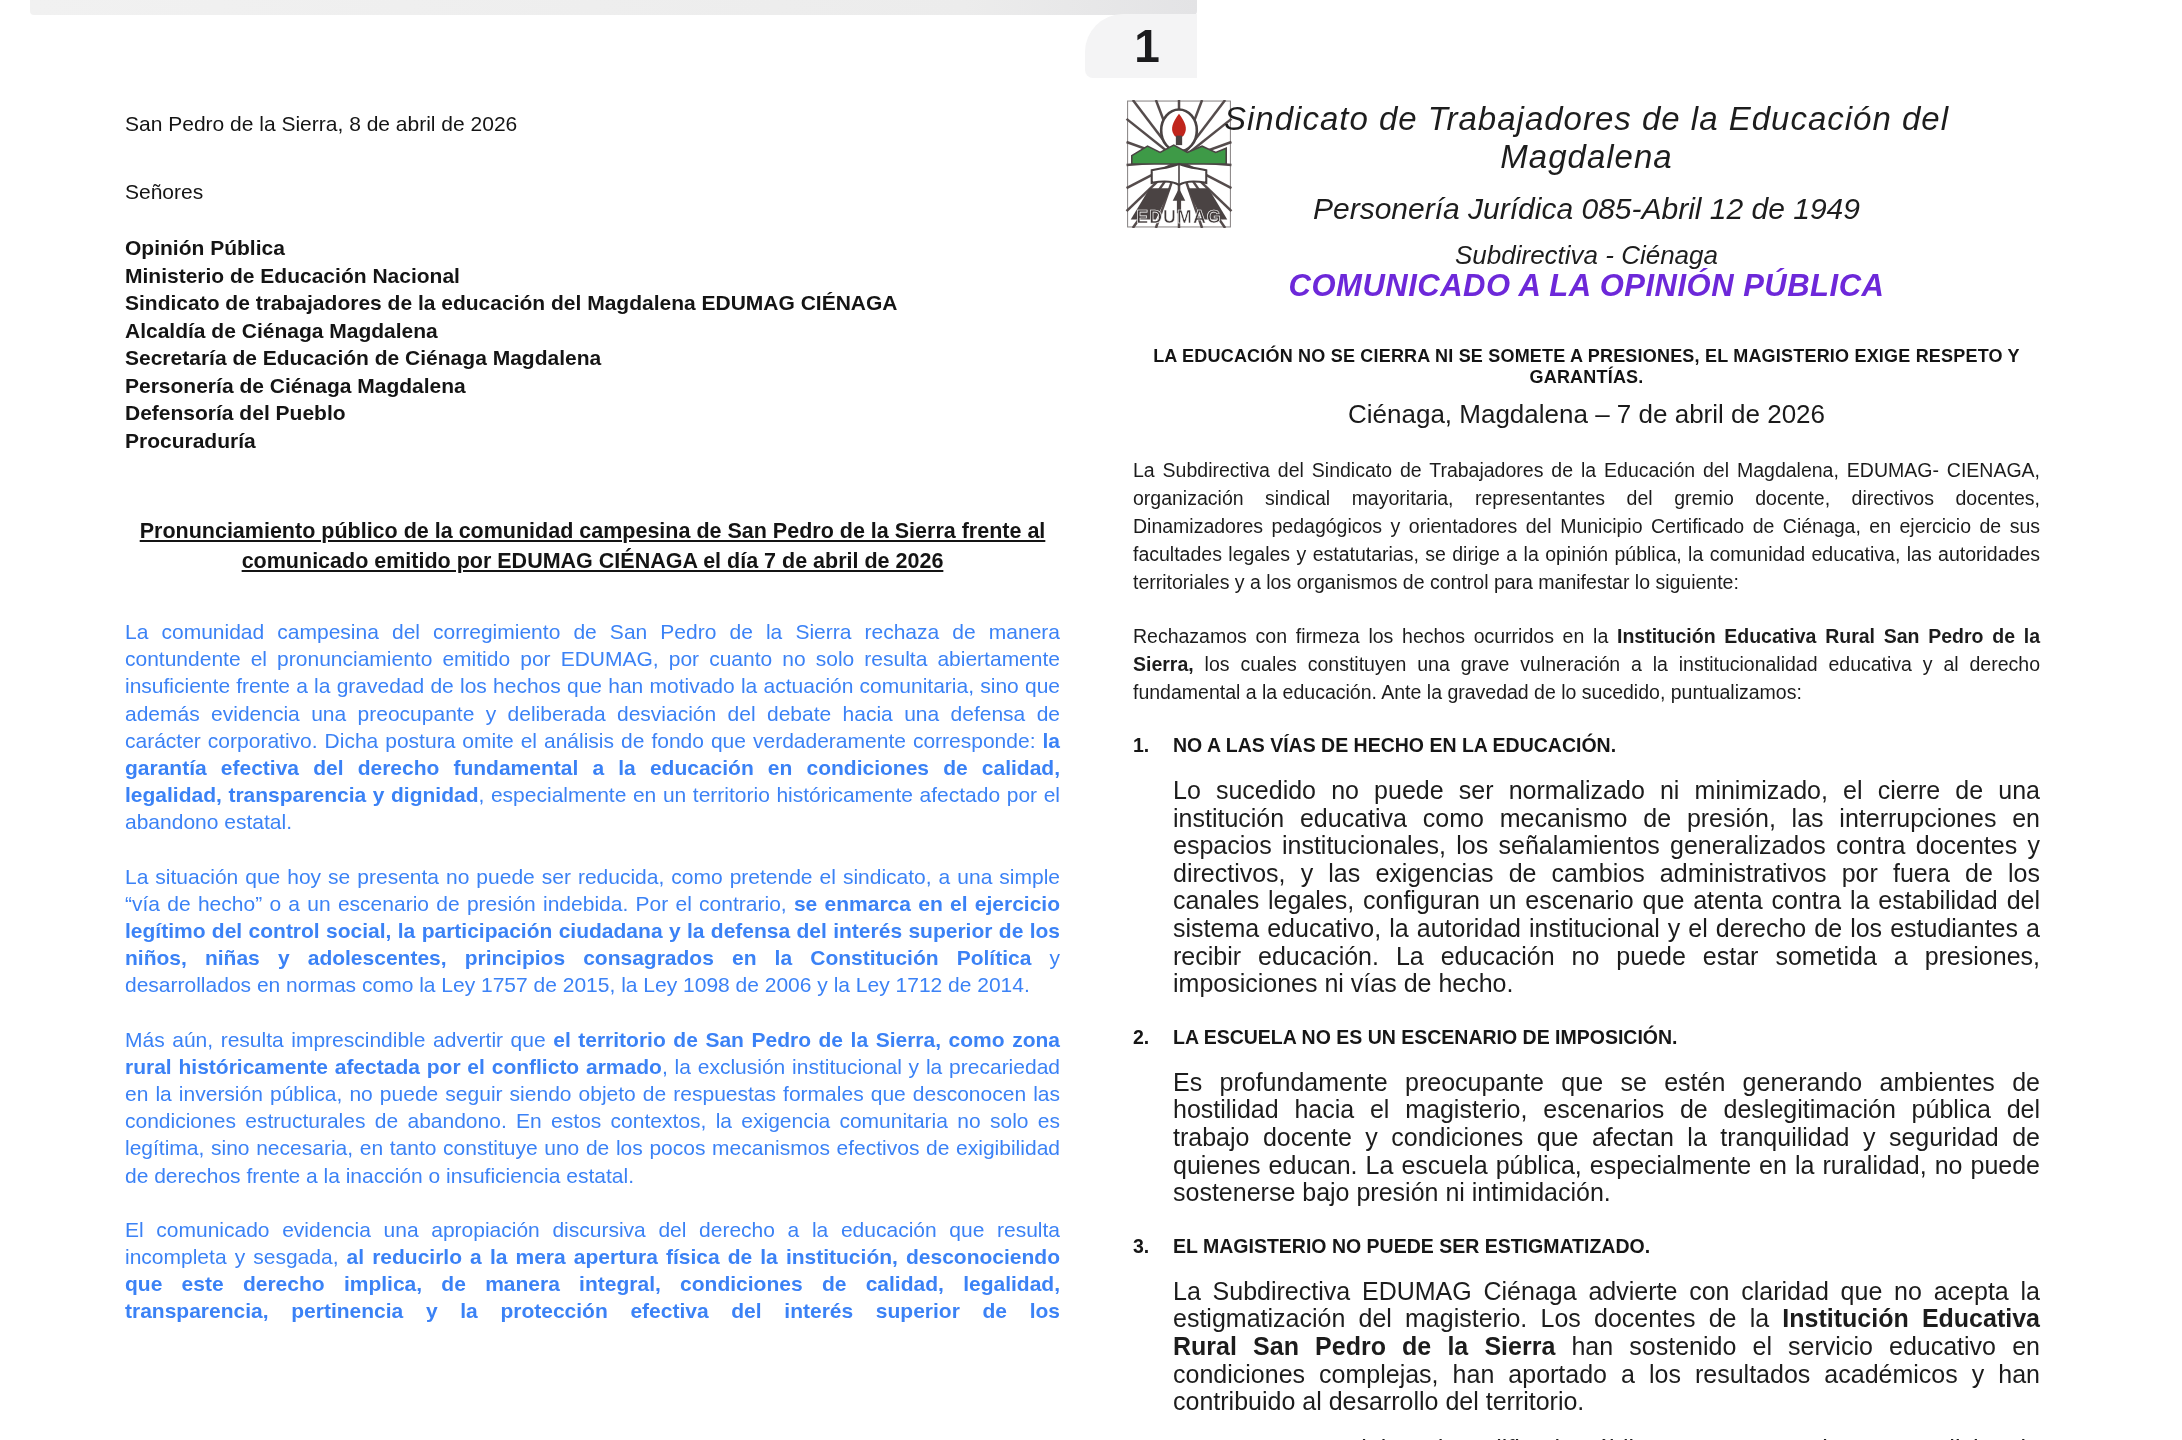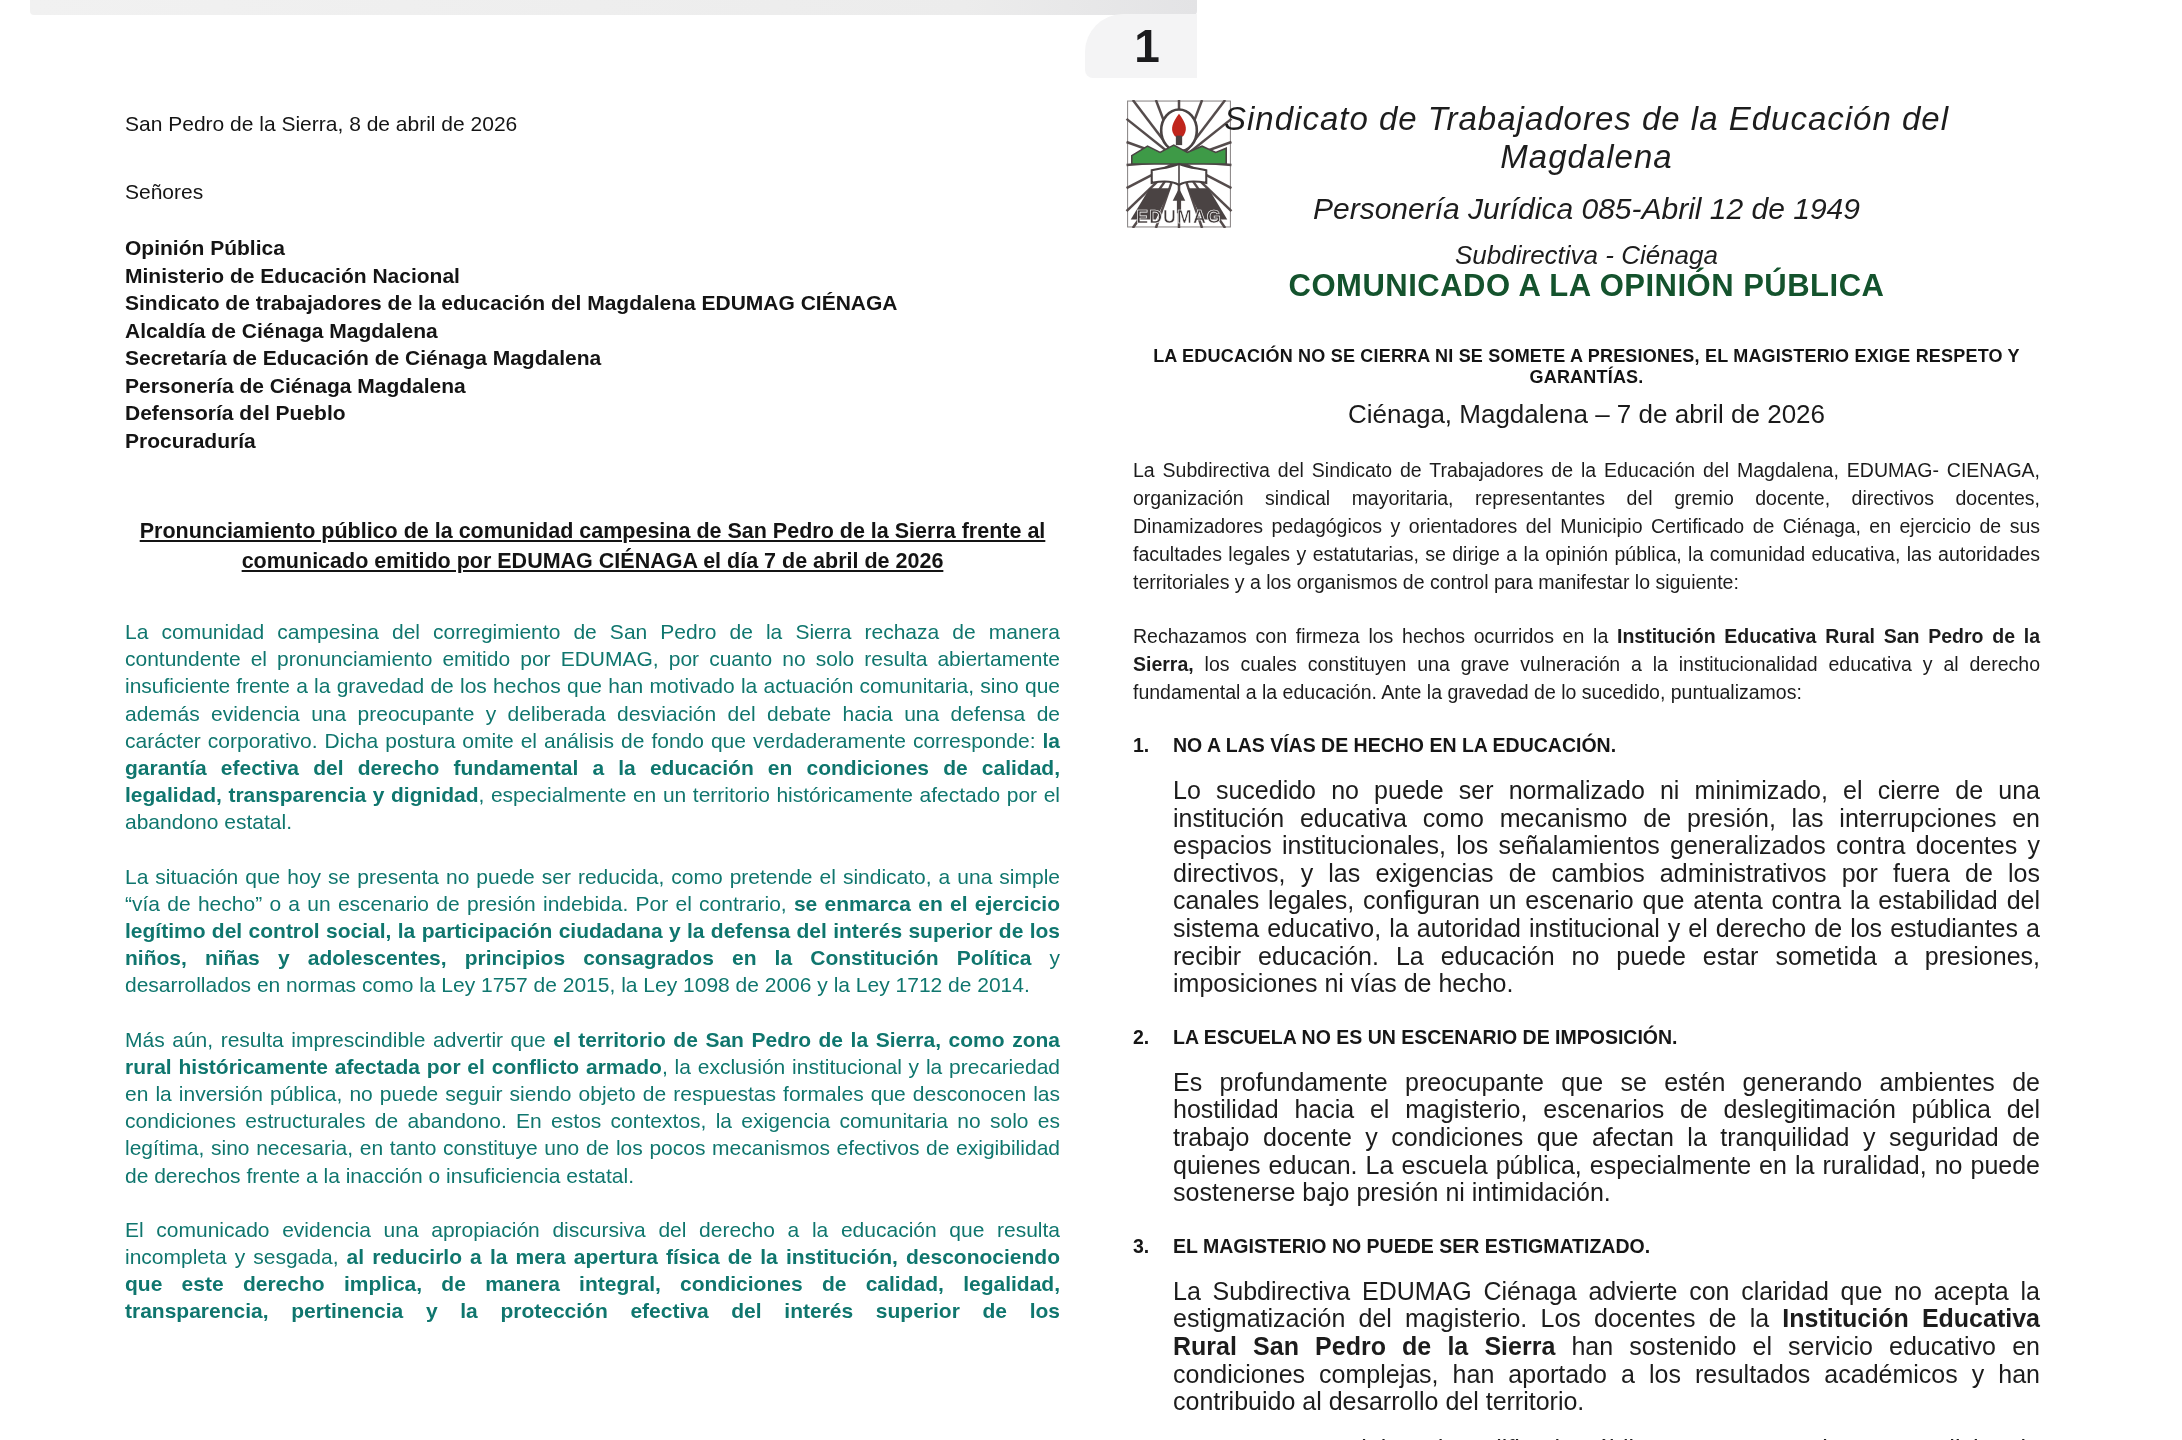--- a/index.html
+++ b/index.html
@@ -16,37 +16,37 @@
 
   
   .col-left{position:absolute;left:125px;top:16px;width:935px;}
   .col-right{position:absolute;left:1133px;top:0;width:907px;}
 
   
   .dateline-l{margin-top:96px;font-size:21px;}
   .salutation{margin-top:44px;font-size:21px;}
   .recipients{margin-top:30px;font-size:21px;font-weight:bold;line-height:27.5px;}
   .doc-title{margin-top:62px;font-size:21.5px;font-weight:bold;text-align:center;line-height:30px;text-decoration:underline;}
-  .para{font-size:21px;line-height:27.2px;text-align:justify;color:#0f766e;}
+  .para{font-size:21px;line-height:27.2px;text-align:justify;color:#3b82f6;}
   .col-left .para{margin-top:27px;}
   .col-left .para.first{margin-top:42px;}
   .para.cont{text-align-last:justify;}
   .b{font-weight:bold;}
 
   
   .r-header{position:relative;height:312px;}
   .script-line{position:absolute;left:0;width:100%;text-align:center;
                font-family:Liberation Sans, sans-serif;font-style:italic;color:#1d1d1d;}
   .sl1{top:100px;font-size:33px;letter-spacing:1px;}
   .sl2{top:148px;font-size:31px;}
   .sl3{top:192px;font-size:30px;}
   .sl4{top:240px;font-size:26px;}
   .headline{position:absolute;left:0;top:268px;width:100%;text-align:center;
-            font-size:31px;font-weight:800;letter-spacing:.5px;color:#14532d;
-            text-shadow:0 0 1px #fff;}
+            font-size:31px;font-weight:800;letter-spacing:.5px;color:#6d28d9;
+            text-shadow:0 0 1px #fff;font-style:italic;}
   .subject{margin-top:34px;text-align:center;font-size:18px;font-weight:bold;letter-spacing:.2px;}
   .r-dateline{margin-top:11px;text-align:center;font-size:26px;color:#1a1a1a;}
 
   .col-right .para{font-size:19.5px;line-height:28px;margin-top:26px;color:#1c1c1c;}
   .item-head{display:grid;grid-template-columns:40px 1fr;margin-top:28px;
              font-size:19.5px;font-weight:bold;color:#161616;}
   .item-body{margin-top:20px;margin-left:40px;font-size:25px;line-height:27.6px;
              text-align:justify;color:#1c1c1c;}
 
   

